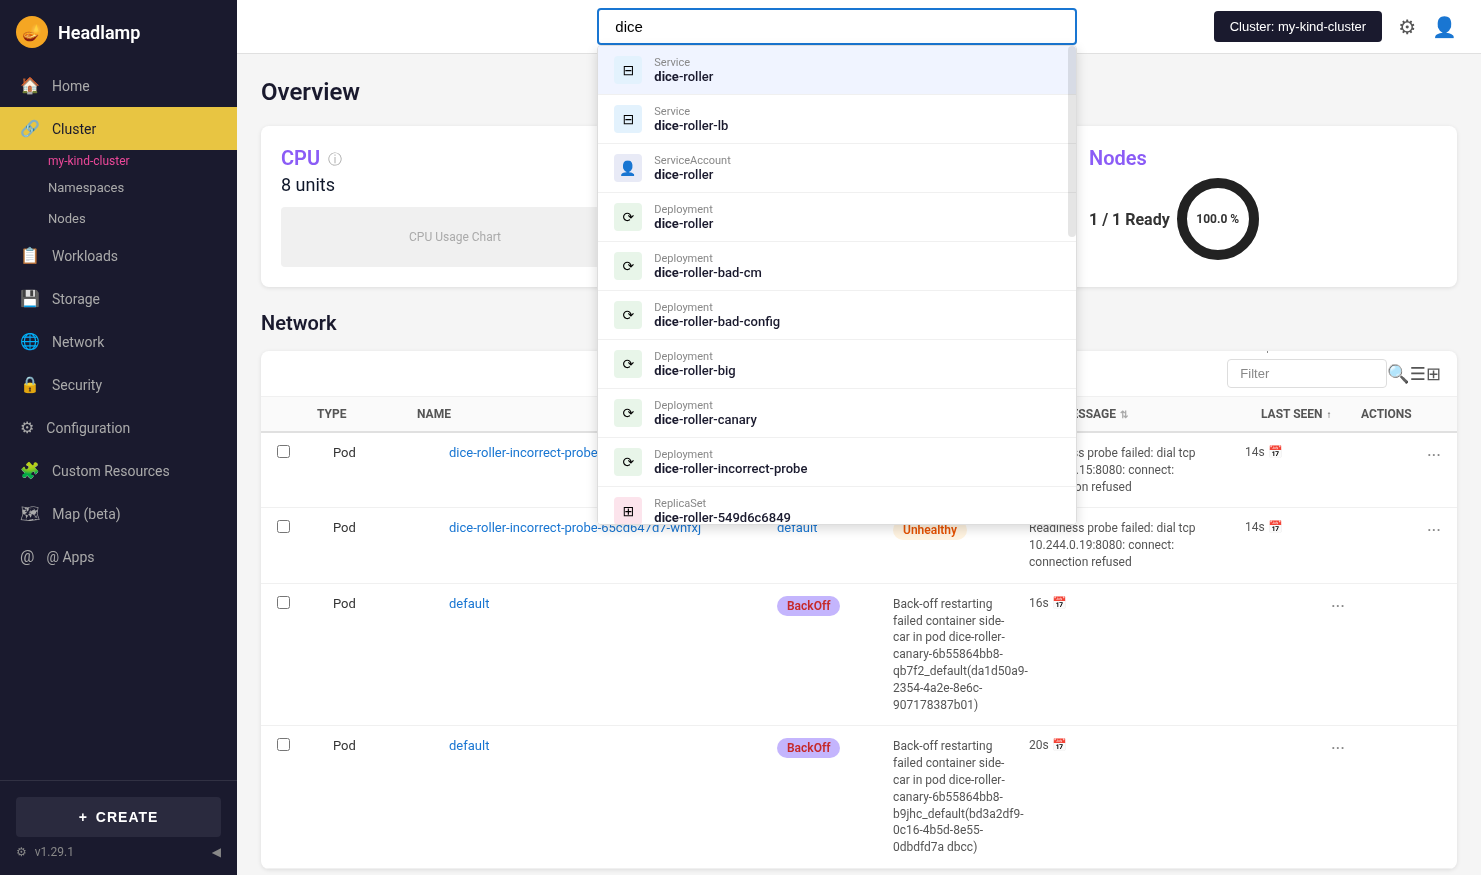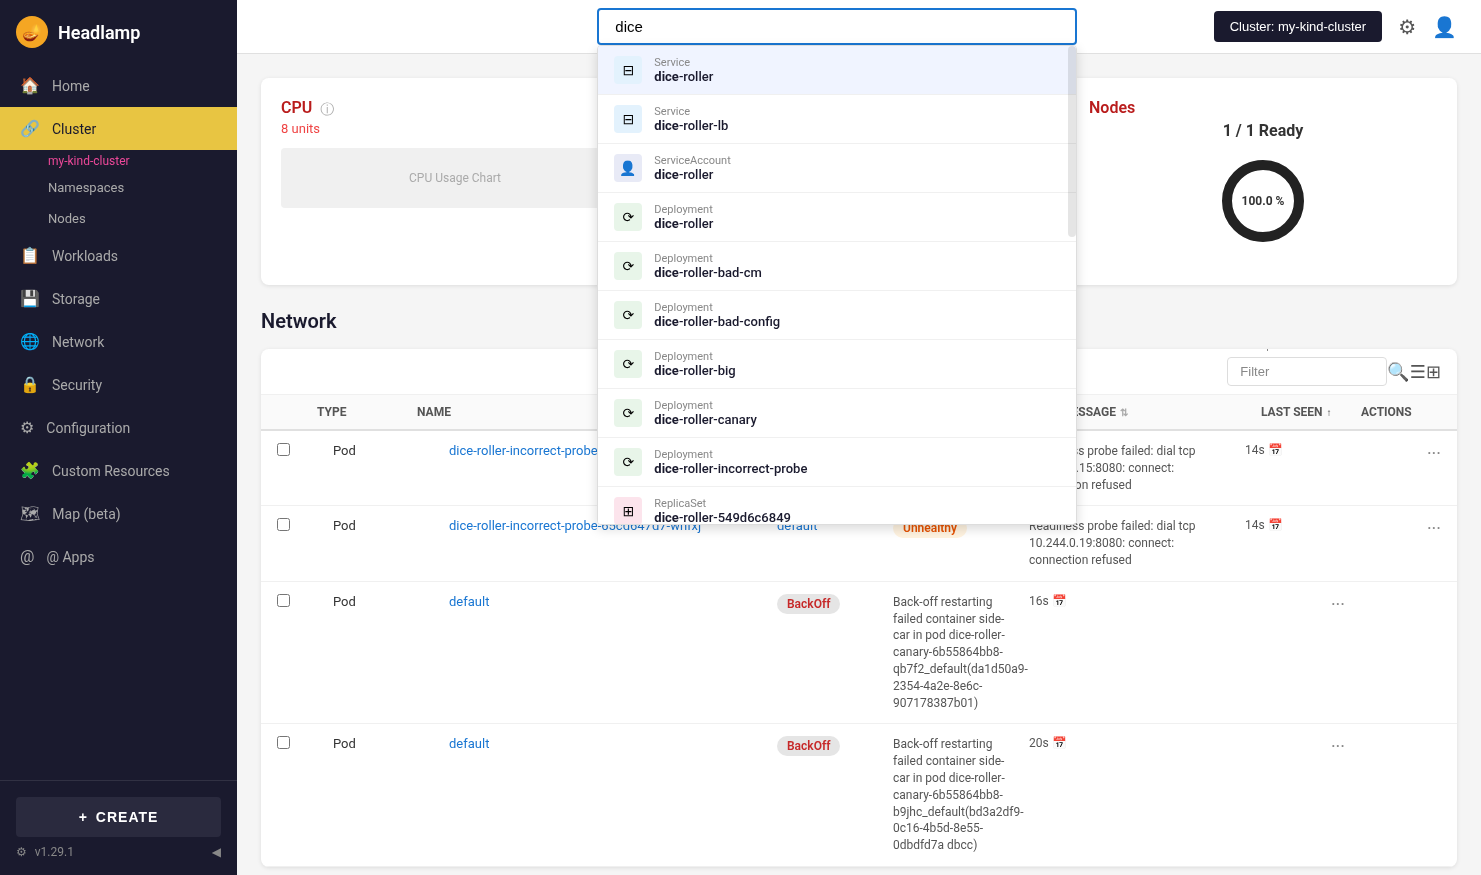--- a/index.html
+++ b/index.html
@@ -156,23 +156,23 @@
 
     
     .overview-cards { display: flex; gap: 16px; margin-bottom: 24px; }
     .card {
       background: white;
       border-radius: 8px;
       padding: 20px;
       box-shadow: 0 1px 4px rgba(0,0,0,0.1);
       flex: 1;
     }
-    .card-title { font-size: 16px; font-weight: 600; color: #b91c1c; margin-bottom: 4px; }
-    .card-subtitle { font-size: 13px; color: #ef4444; margin-bottom: 12px; }
-    .card-content { display: flex; align-items: center; gap: 16px; flex-direction: column; }
+    .card-title { font-size: 20px; font-weight: 600; color: #8b5cf6; margin-bottom: 4px; }
+    .card-subtitle { font-size: 18px; color: #0f172a; margin-bottom: 12px; }
+    .card-content { display: flex; align-items: center; gap: 3px; }
     .donut-container { position: relative; width: 90px; height: 90px; }
     .donut-label {
       position: absolute; top: 50%; left: 50%;
       transform: translate(-50%, -50%);
       font-size: 12px; font-weight: 700; color: #333;
       text-align: center;
     }
 
     
     .events-title { font-size: 20px; font-weight: 600; color: #1a1a2e; margin-bottom: 16px; }
@@ -198,21 +198,21 @@
     .table-cell { color: #333; }
     .table-cell.link { color: #1976d2; cursor: pointer; }
     .badge {
       display: inline-block;
       padding: 3px 10px;
       border-radius: 12px;
       font-size: 12px;
       font-weight: 600;
     }
     .badge.unhealthy { background: #fff3e0; color: #e65100; }
-    .badge.backoff { background: #e5e5e5; color: #c62828; }
+    .badge.backoff { background: #c4b5fd; color: #c62828; }
     .msg-cell { font-size: 12px; color: #555; line-height: 1.4; }
     .time-cell { display: flex; align-items: center; gap: 4px; font-size: 12px; color: #555; }
     .actions-cell { display: flex; align-items: center; justify-content: flex-end; }
     .actions-menu { cursor: pointer; color: #888; font-size: 18px; }
     .filter-select {
       padding: 6px 32px 6px 12px;
       border: 1px solid #ddd;
       border-radius: 4px;
       font-size: 13px;
       color: #888;
@@ -380,20 +380,21 @@
       </div>
     </div>
     <div class="header-actions">
       <button class="cluster-btn">Cluster: my-kind-cluster</button>
       <span class="header-icon">⚙</span>
       <span class="header-icon">👤</span>
     </div>
   </div>
 
   <div class="content">
+    <div class="page-title">Overview</div>
 
     <div class="overview-cards">
 
       <div class="card">
         <div style="display:flex; align-items:center; gap:8px;">
           <span class="card-title">CPU</span>
           <span style="color:#aaa; font-size:14px;">ⓘ</span>
         </div>
         <div class="card-subtitle">8 units</div>
         <div style="height: 60px; background: #f0f0f0; border-radius: 4px; margin-top: 8px; display:flex; align-items:center; justify-content:center; color:#aaa; font-size:12px;">

